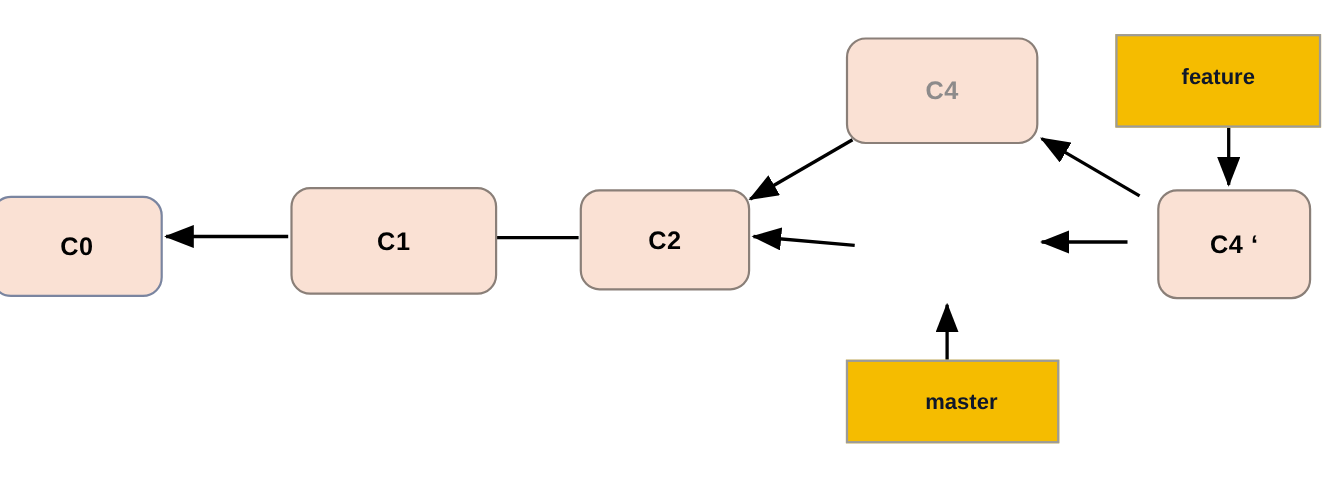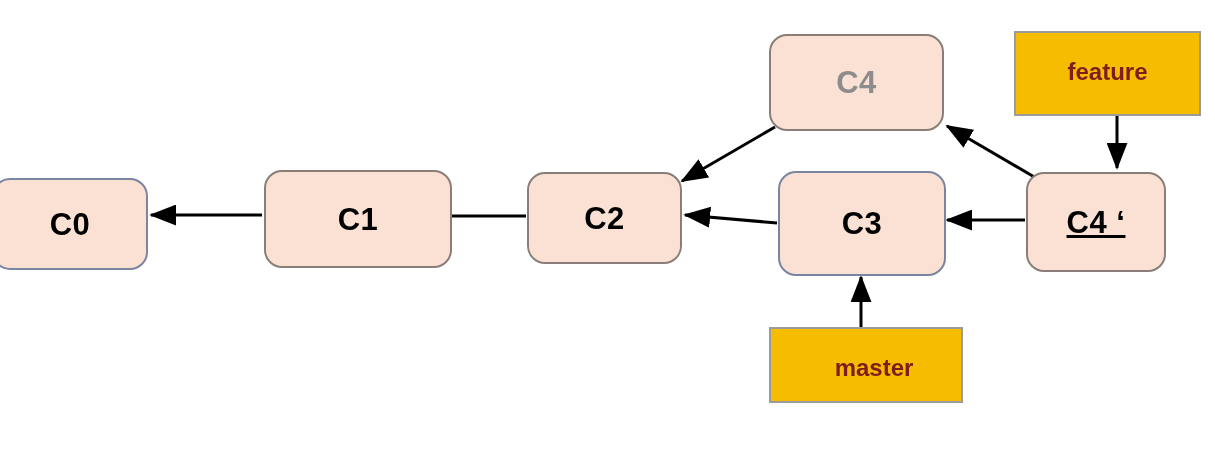--- a/index.html
+++ b/index.html
@@ -36,21 +36,21 @@
     align-items: center;
     justify-content: center;
     z-index: 2;
   }
   .commit-node.blue-edge {
     border-color: #7a85a0;
   }
   .commit-label {
     font-family: "Liberation Sans", sans-serif;
     font-weight: bold;
-    font-size: 31px;
+    font-size: 23px;
     color: #000000;
     letter-spacing: 0.5px;
     line-height: 1;
     white-space: nowrap;
   }
   .commit-label.muted {
     color: #8d8b8b;
   }
   .branch-label {
     position: absolute;
@@ -59,22 +59,22 @@
     border: 2px solid #9b9b9b;
     border-radius: 0;
     display: flex;
     align-items: flex-start;
     justify-content: center;
     z-index: 2;
   }
   .branch-text {
     font-family: "Liberation Sans", sans-serif;
     font-weight: bold;
-    font-size: 24px;
-    color: #7f1d1d;
+    font-size: 20px;
+    color: #0f172a;
     line-height: 1;
     white-space: nowrap;
     padding-top: 27px;
   }
 </style>
 </head>
 <body>
 
 <div id="canvas">
 
@@ -107,29 +107,26 @@
   </div>
 
   <div class="commit-node" style="left:264px; top:170px; width:188px; height:98px;">
     <span class="commit-label">C1</span>
   </div>
 
   <div class="commit-node" style="left:527px; top:172px; width:155px; height:92px;align-items:center;">
     <span class="commit-label">C2</span>
   </div>
 
-  <div class="commit-node blue-edge" style="left:778px; top:171px; width:168px; height:105px;">
-    <span class="commit-label">C3</span>
-  </div>
 
   <div class="commit-node" style="left:769px; top:34px; width:175px; height:97px;">
     <span class="commit-label muted">C4</span>
   </div>
 
-  <div class="commit-node" style="left:1026px; top:172px; width:140px; height:100px;text-decoration:underline;">
+  <div class="commit-node" style="left:1052px; top:172px; width:140px; height:100px;">
     <span class="commit-label">C4 ‘</span>
   </div>
 
   <div class="branch-label" style="left:1014px; top:31px; width:187px; height:85px;">
     <span class="branch-text">feature</span>
   </div>
 
   <div class="branch-label" style="left:769px; top:327px; width:194px; height:76px;padding-left:16px;">
     <span class="branch-text">master</span>
   </div>

